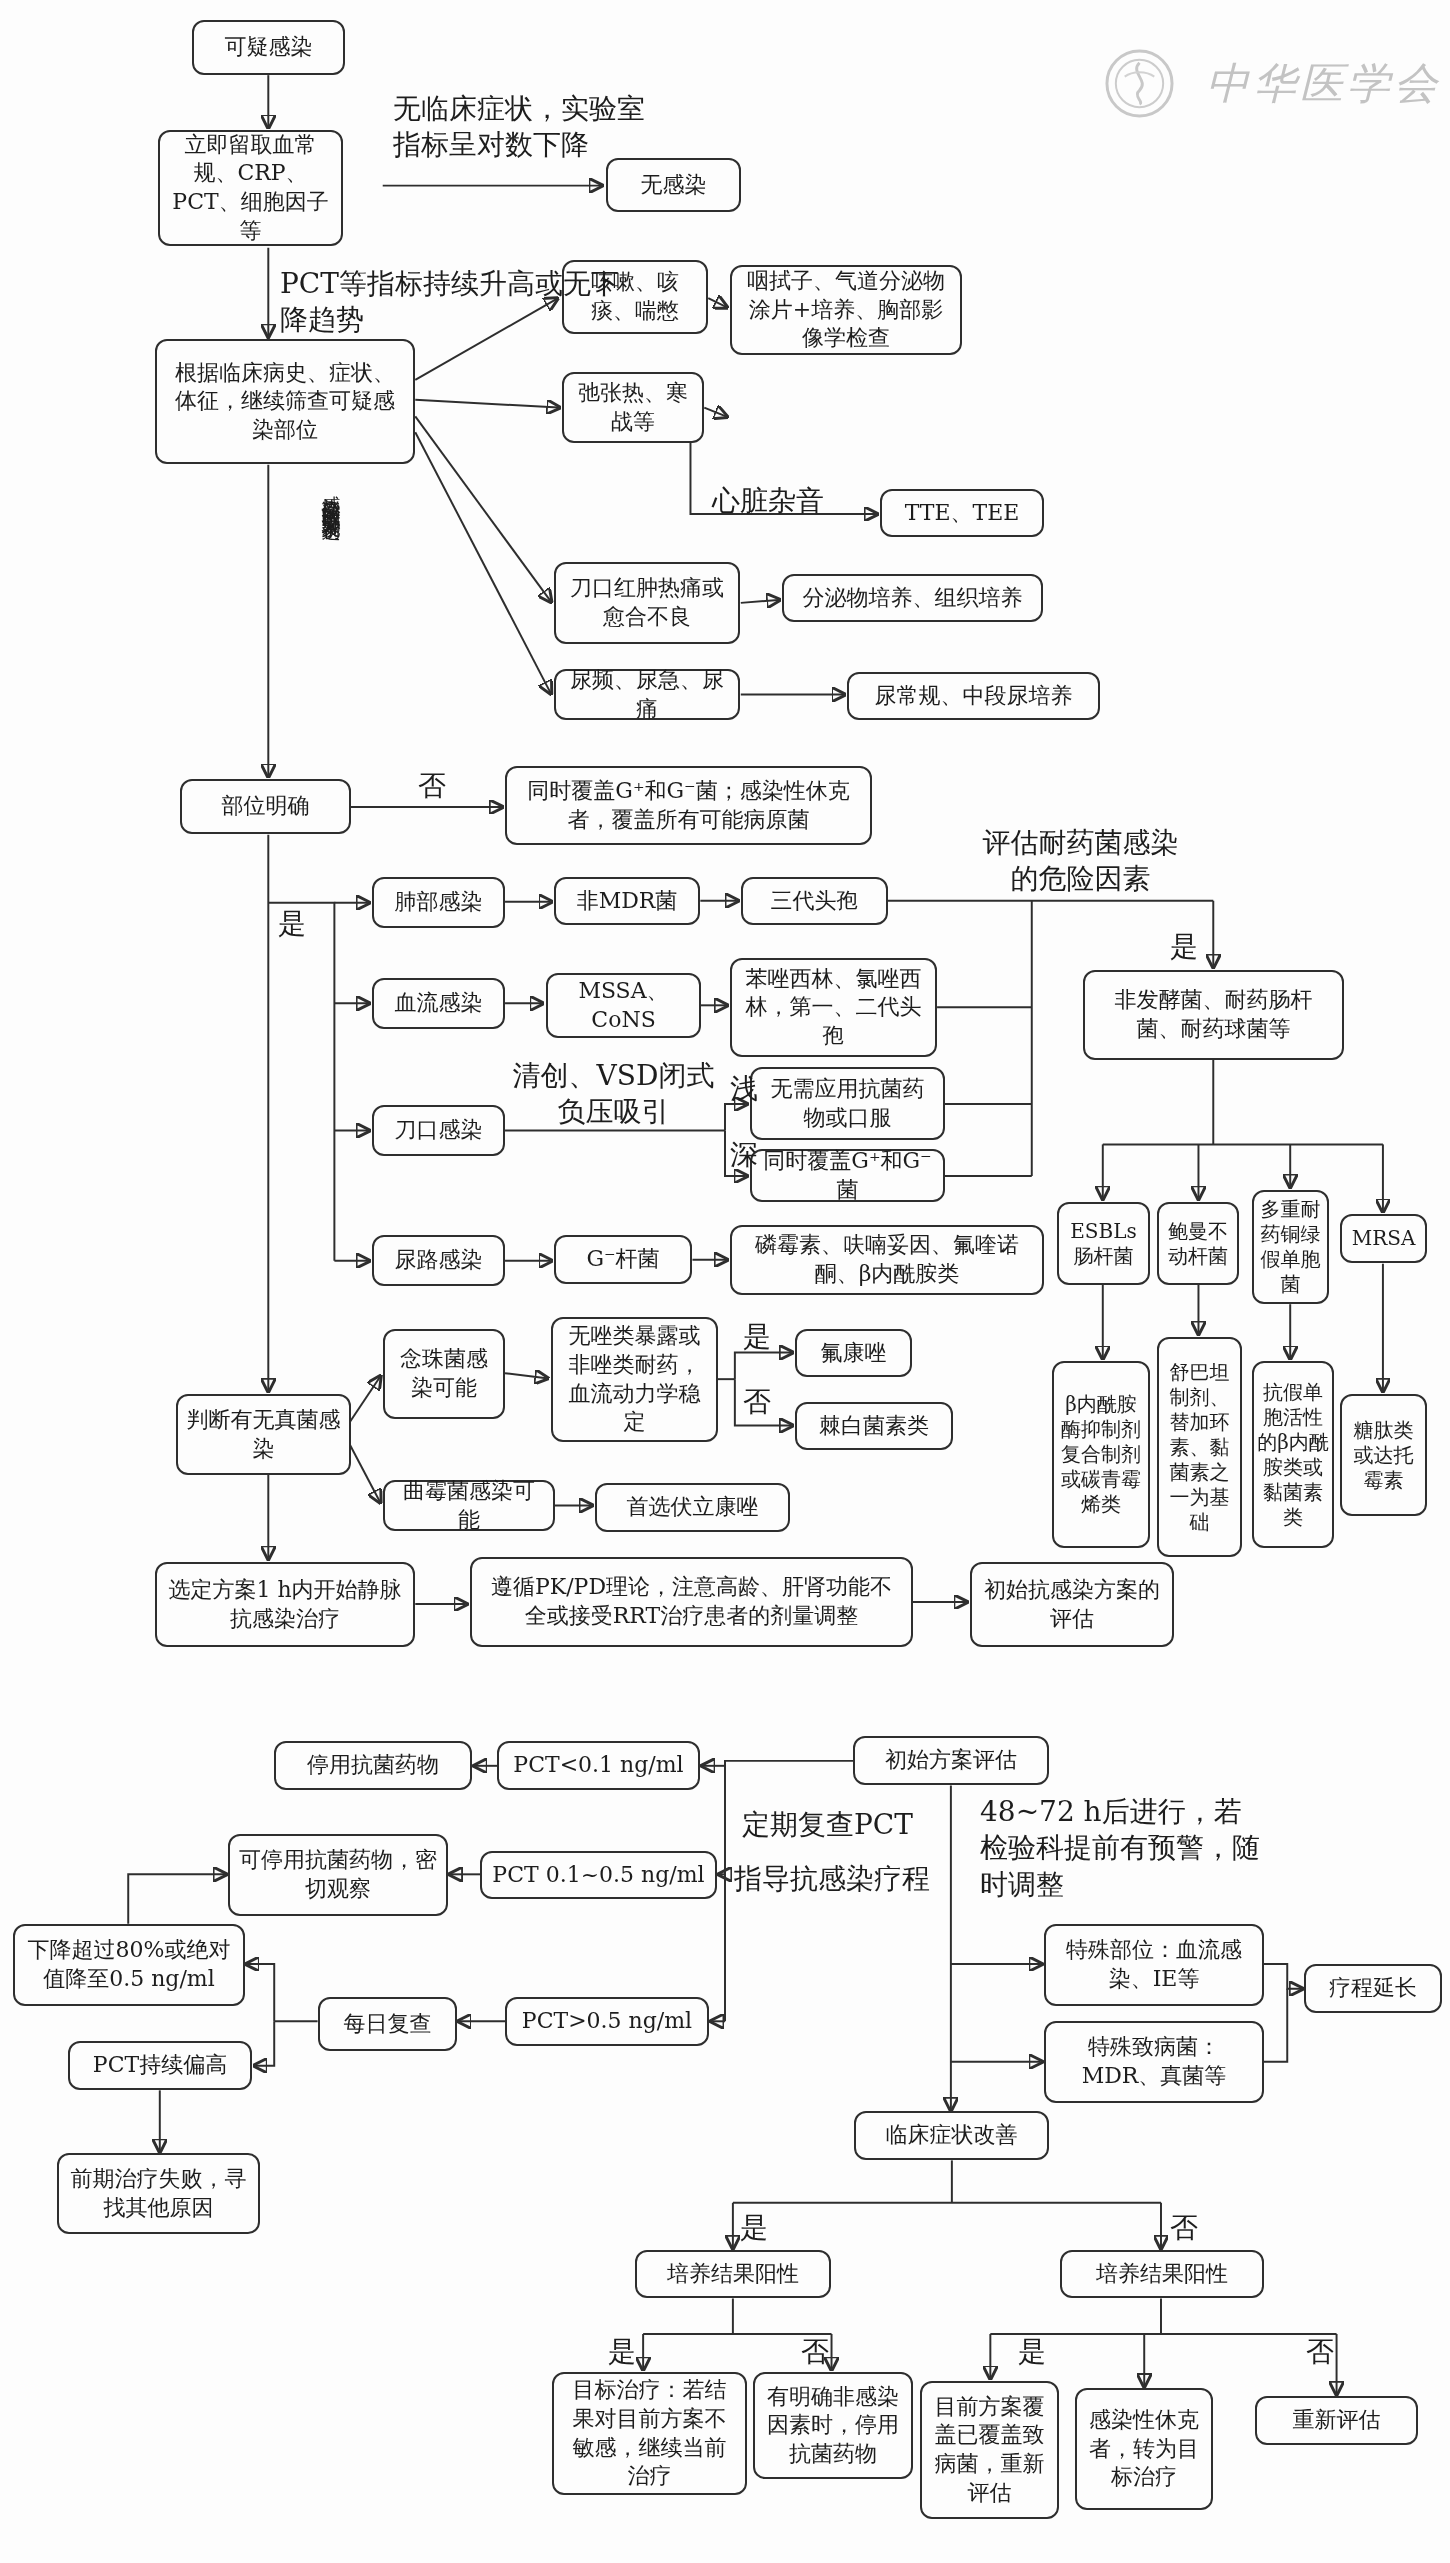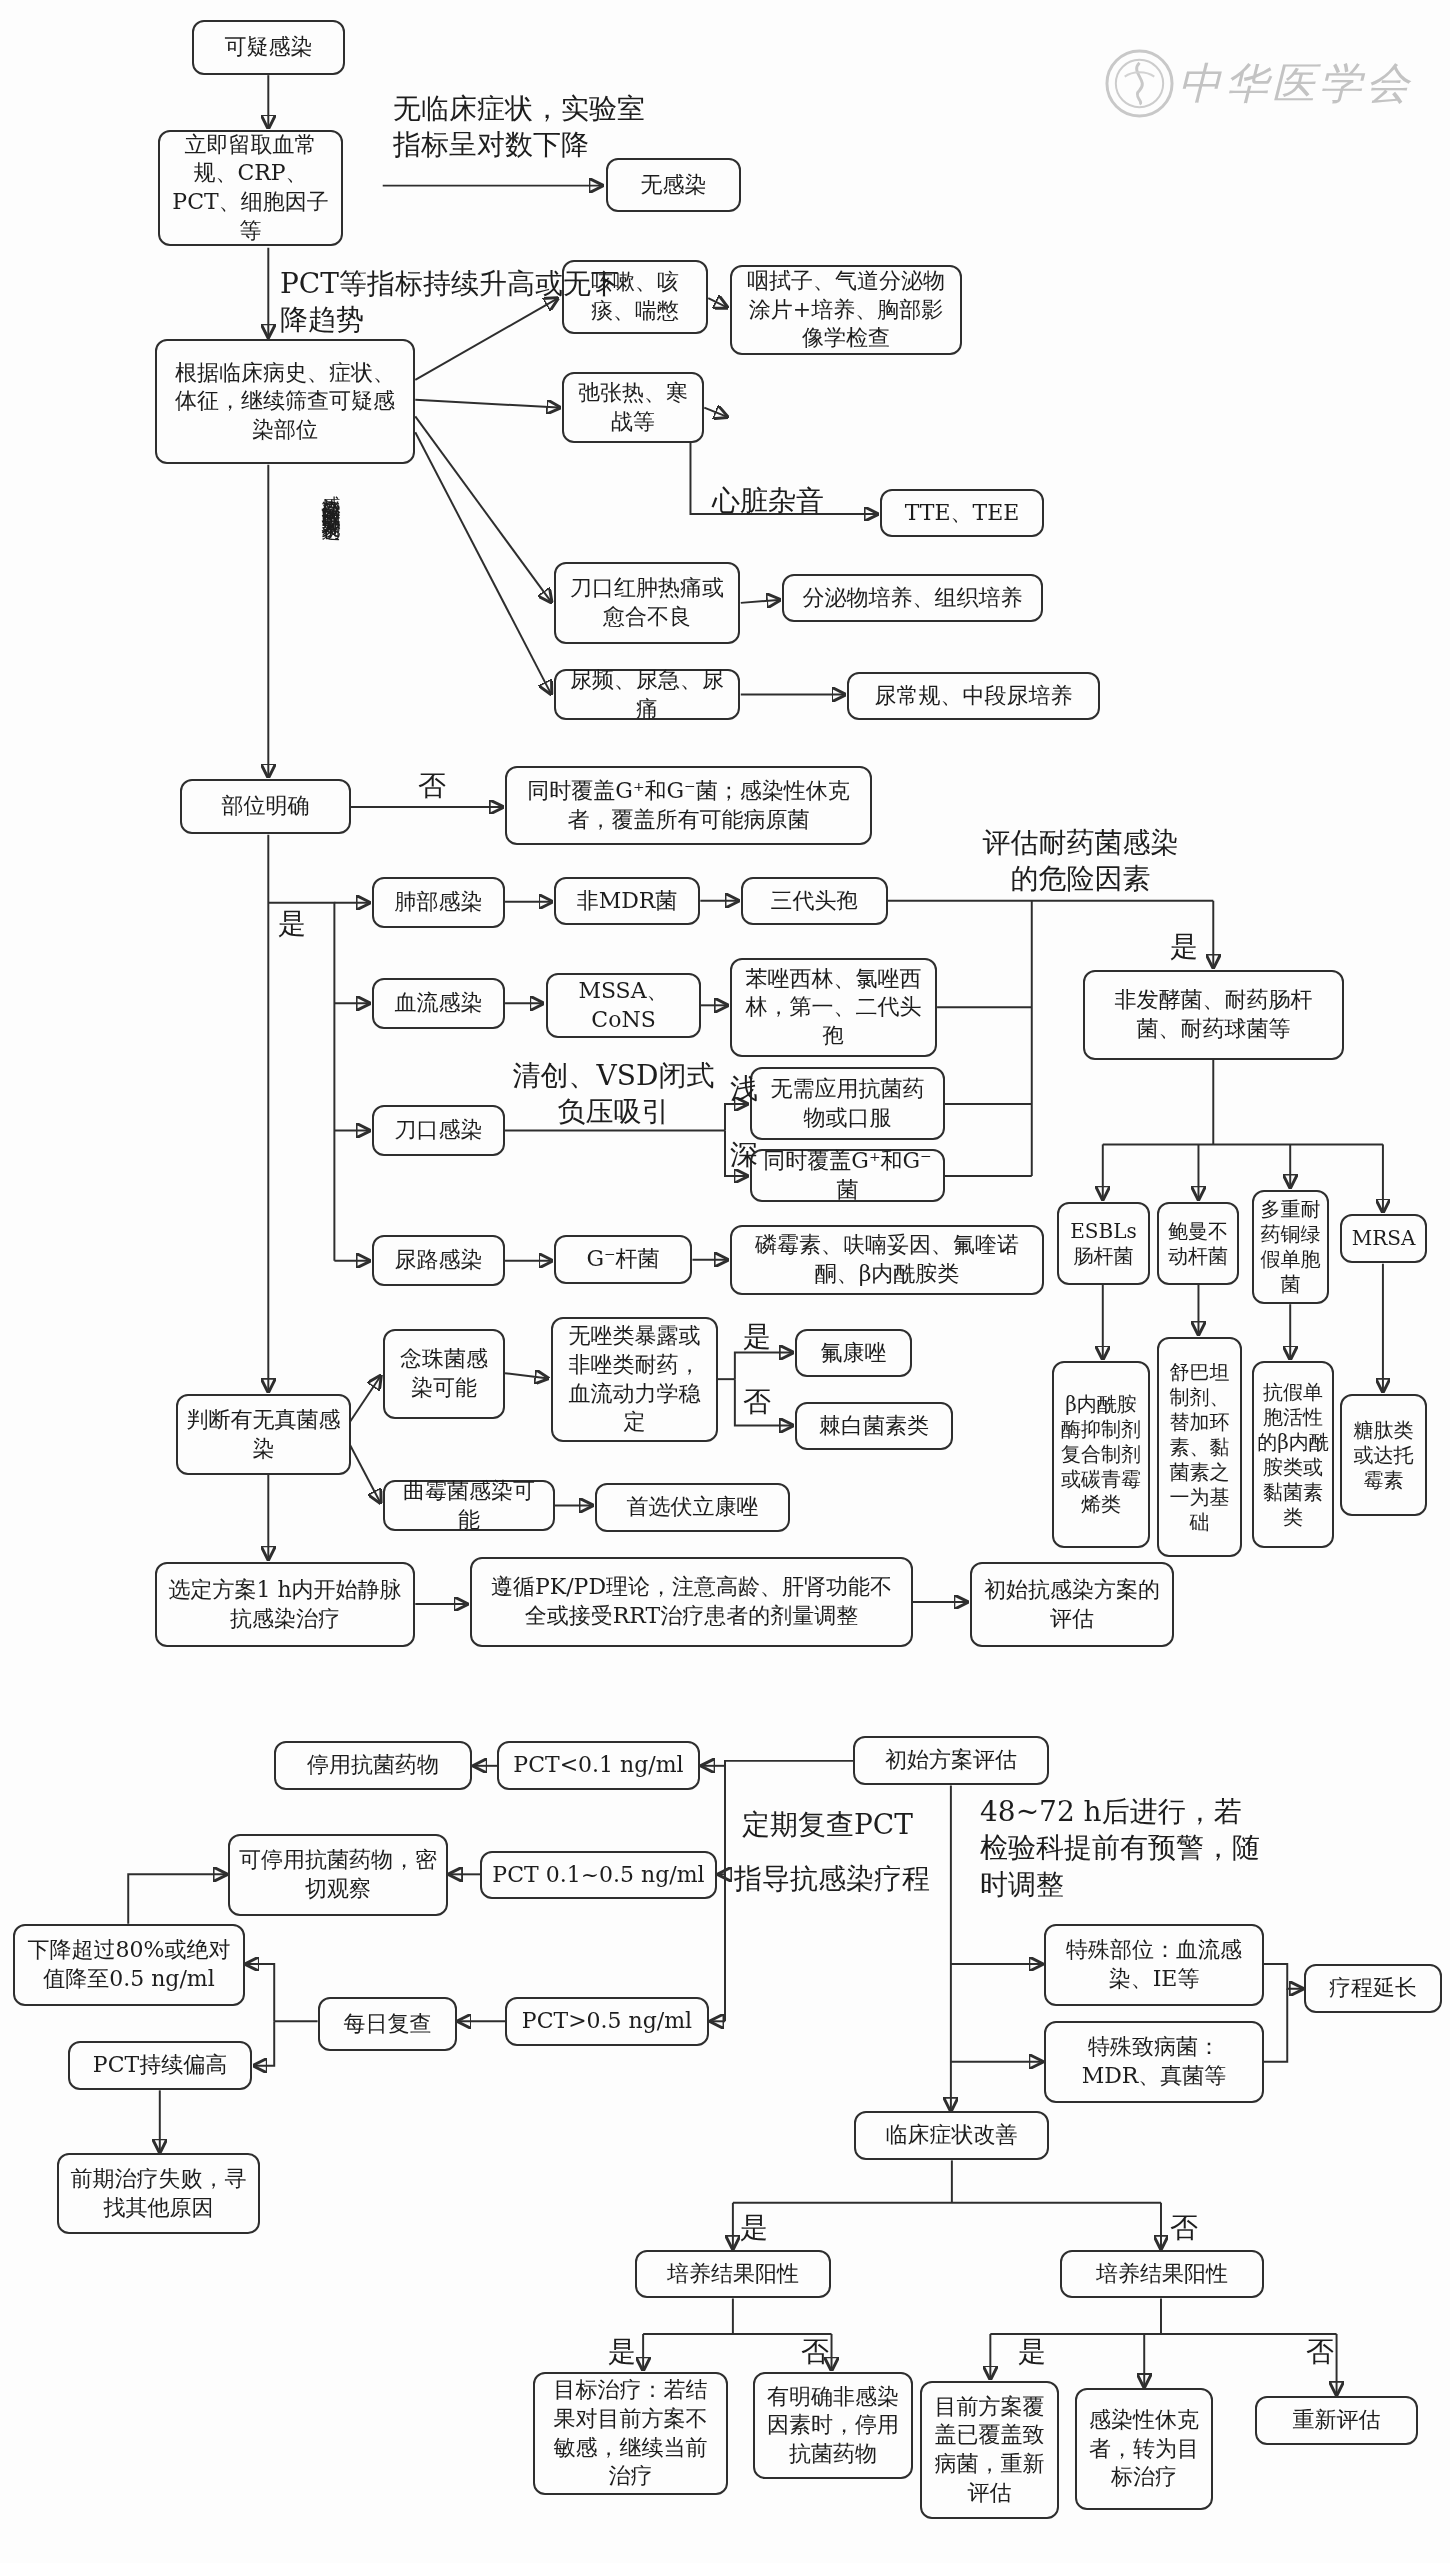--- a/index.html
+++ b/index.html
@@ -15,21 +15,21 @@
   }
   .node.narrow { font-size:20px; padding:2px 3px; line-height:1.25; }
   .lbl { position:absolute; z-index:2; font-size:28px; line-height:1.3; }
   .lbl.center { text-align:center; }
   .vtext {
     position:absolute; z-index:2; writing-mode:vertical-rl; text-orientation:upright;
     font-size:19px; letter-spacing:2px; line-height:1;
   }
   .watermark {
     position:absolute; z-index:0; left:1103px; top:47px;
-    display:flex; align-items:center; gap:2px; color:#c3c3c3;
+    display:flex; align-items:center; gap:30px; color:#c3c3c3;
   }
   .watermark .wm-text { font-size:43px; font-style:italic; letter-spacing:4px; }
 </style>
 </head>
 <body>
 
 <div class="stage">
 
   <div class="watermark">
     <svg width="73" height="73" viewBox="0 0 74 74">
@@ -188,21 +188,21 @@
   <div class="node" style="left:318px;top:1997px;width:139px;height:54px">每日复查</div>
   <div class="node" style="left:505px;top:1997px;width:204px;height:49px">PCT&gt;0.5 ng/ml</div>
   <div class="node" style="left:68px;top:2041px;width:184px;height:49px">PCT持续偏高</div>
   <div class="node" style="left:57px;top:2153px;width:203px;height:81px">前期治疗失败，寻找其他原因</div>
   <div class="node" style="left:1044px;top:1924px;width:220px;height:82px">特殊部位：血流感染、IE等</div>
   <div class="node" style="left:1304px;top:1964px;width:138px;height:49px">疗程延长</div>
   <div class="node" style="left:1044px;top:2021px;width:220px;height:82px">特殊致病菌：MDR、真菌等</div>
   <div class="node" style="left:854px;top:2111px;width:195px;height:49px">临床症状改善</div>
   <div class="node" style="left:635px;top:2250px;width:196px;height:48px">培养结果阳性</div>
   <div class="node" style="left:1060px;top:2250px;width:204px;height:48px">培养结果阳性</div>
-  <div class="node" style="left:533px;top:2372px;width:195px;height:123px">目标治疗：若结果对目前方案不敏感，继续当前治疗</div>
+  <div class="node" style="left:552px;top:2372px;width:195px;height:123px">目标治疗：若结果对目前方案不敏感，继续当前治疗</div>
   <div class="node" style="left:753px;top:2372px;width:160px;height:107px">有明确非感染因素时，停用抗菌药物</div>
   <div class="node" style="left:920px;top:2381px;width:139px;height:138px">目前方案覆盖已覆盖致病菌，重新评估</div>
   <div class="node" style="left:1075px;top:2388px;width:138px;height:122px">感染性休克者，转为目标治疗</div>
   <div class="node" style="left:1255px;top:2396px;width:163px;height:49px">重新评估</div>
 
   <div class="lbl" style="left:393px;top:91px;width:255px">无临床症状，实验室指标呈对数下降</div>
   <div class="lbl" style="left:280px;top:266px;width:345px">PCT等指标持续升高或无下降趋势</div>
   <div class="lbl" style="left:712px;top:483px">心脏杂音</div>
   <div class="vtext" style="left:322px;top:480px;height:268px">感染部位导向的抗感染方案初选</div>
   <div class="lbl" style="left:418px;top:768px">否</div>

